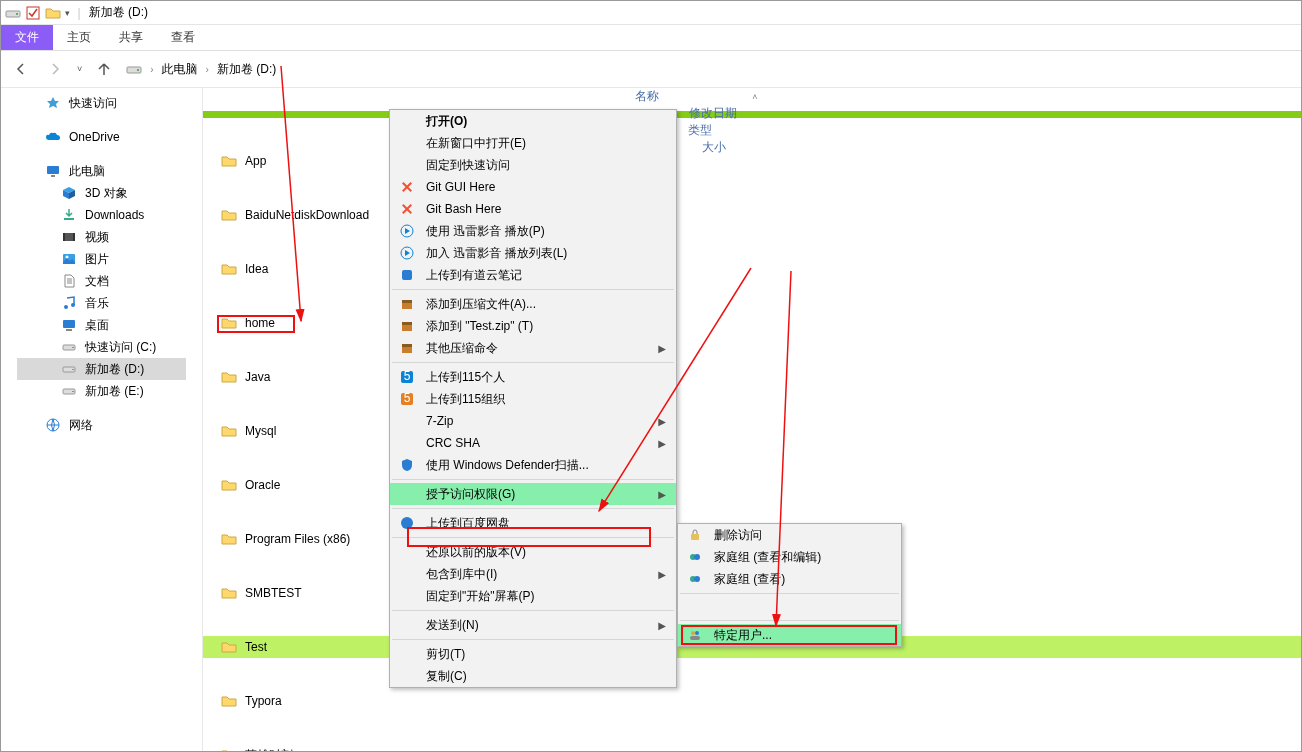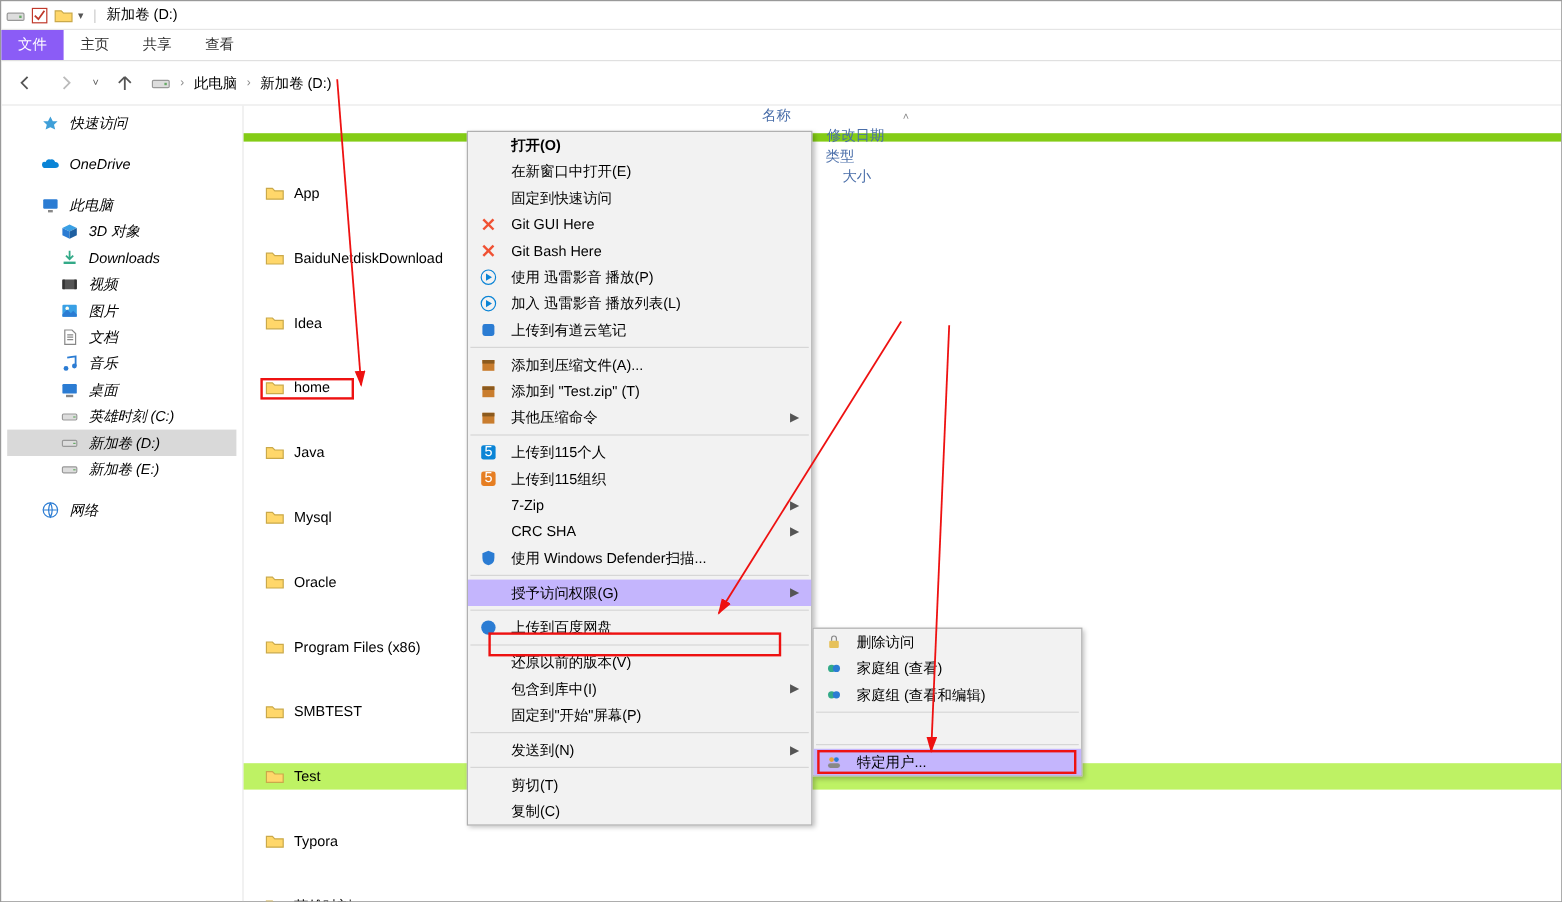--- a/index.html
+++ b/index.html
@@ -21,21 +21,21 @@
   .navbar { height: 36px; display: flex; align-items: center; padding: 0 8px; gap: 10px; }
   .nav-btn { width: 24px; height: 24px; display: inline-flex; align-items: center; justify-content: center; color: #555; cursor: pointer; }
   .nav-btn.disabled { color: #bbb; }
   .chevron-down-mini { font-size: 9px; color: #555; }
   .crumb { display: inline-flex; align-items: center; gap: 2px; }
   .crumb .drive-icon { width:16px; height:16px; display:inline-flex; align-items:center; justify-content:center; }
   .crumb-sep { color: #888; margin: 0 6px; font-size:10px; }
 
   
   .main { display: flex; height: calc(100% - 24px - 26px - 36px); border-top: 1px solid #e8e8e8; }
-  .sidebar { width: 202px; border-right: 1px solid #e8e8e8; padding: 4px 5px; overflow: hidden; font-style: italic; }
+  .sidebar { width: 202px; border-right: 1px solid #e8e8e8; padding: 4px 16px; overflow: hidden; }
   .sb-item { height: 22px; display: flex; align-items: center; padding-left: 28px; gap: 8px; cursor: pointer; }
   .sb-item.indent { padding-left: 44px; }
   .sb-item.selected { background: #d9d9d9; }
   .sb-item .icon { width: 16px; height: 16px; display: inline-flex; align-items: center; justify-content: center; }
   .sb-gap { height: 12px; }
 
   .content { flex: 1; position: relative; }
   .cols { height: 30px; display: flex; align-items: center; color: #4a6ea9; border-bottom: 7px solid #84cc16; flex-direction: column; }
   .col-name { width: 270px; padding-left: 18px; cursor:pointer; }
   .col-date { width: 126px; cursor:pointer; }
@@ -45,21 +45,21 @@
   .files { }
   .file-row { height: 22px; display: flex; align-items: center; padding-left: 18px; gap: 8px; cursor: pointer; margin-top: 32px; }
   .file-row.selected { background: #bef264; }
   .folder-icon { width: 16px; height: 16px; }
   .redbox { position: absolute; border: 2px solid #e11; pointer-events: none; }
 
   
   .menu { position: absolute; background: #f2f2f2; border: 1px solid #b0b0b0; box-shadow: 2px 2px 4px rgba(0,0,0,.25); }
   .menu.primary { left: 388px; top: 108px; width: 288px; }
   .menu-item { height: 22px; display: flex; align-items: center; padding: 0 28px 0 36px; position: relative; cursor: default; }
-  .menu-item.hovered { background: #c4b5fd; }
+  .menu-item.hovered { background: #86efac; }
   .menu-item .mi-icon { position: absolute; left: 8px; width: 18px; height: 18px; display:inline-flex; align-items:center; justify-content:center; }
   .menu-item .arrow { position: absolute; right: 10px; font-size: 10px; color: #555; }
   .menu-sep { height: 1px; background: #d6d6d6; margin: 3px 2px; }
 
   .menu.sub { left: 676px; top: 522px; width: 225px; }
 
   
   svg { display: block; }
 
   
@@ -234,21 +234,21 @@
         </span>
       <span>桌面</span>
     </div>
     <div class="sb-item indent">
       <span class="icon">
           <svg width="14" height="14">
             <rect x="1" y="5" width="12" height="5" fill="#ddd" stroke="#999" rx="1"></rect>
             <rect x="10" y="7" width="2" height="1" fill="#6a6"></rect>
           </svg>
         </span>
-      <span>英雄时刻 (C:)</span>
+      <span>快速访问 (C:)</span>
     </div>
     <div class="sb-item indent selected">
       <span class="icon">
           <svg width="14" height="14">
             <rect x="1" y="5" width="12" height="5" fill="#ddd" stroke="#999" rx="1"></rect>
             <rect x="10" y="7" width="2" height="1" fill="#6a6"></rect>
           </svg>
         </span>
       <span>新加卷 (D:)</span>
     </div>
@@ -528,30 +528,30 @@
       </span>
       <span>删除访问</span>
     </div>
   <div class="menu-item">
       <span class="mi-icon">
         <svg width="14" height="14">
           <circle cx="5" cy="7" r="3" fill="#3a8"></circle>
           <circle cx="9" cy="7" r="3" fill="#2b7cd3"></circle>
         </svg>
       </span>
-      <span>家庭组 (查看)</span>
+      <span>家庭组 (查看和编辑)</span>
     </div>
   <div class="menu-item">
       <span class="mi-icon">
         <svg width="14" height="14">
           <circle cx="5" cy="7" r="3" fill="#3a8"></circle>
           <circle cx="9" cy="7" r="3" fill="#2b7cd3"></circle>
         </svg>
       </span>
-      <span>家庭组 (查看和编辑)</span>
+      <span>家庭组 (查看)</span>
     </div>
   <div class="menu-sep"></div>
   <div style="height:20px"></div>
   <div class="menu-sep"></div>
   <div class="menu-item hovered">
       <span class="mi-icon">
         <svg width="14" height="14">
           <circle cx="5" cy="5" r="2" fill="#e6a23c"></circle>
           <circle cx="9" cy="5" r="2" fill="#2b7cd3"></circle>
           <rect x="2" y="8" width="10" height="4" fill="#888" rx="2"></rect>

